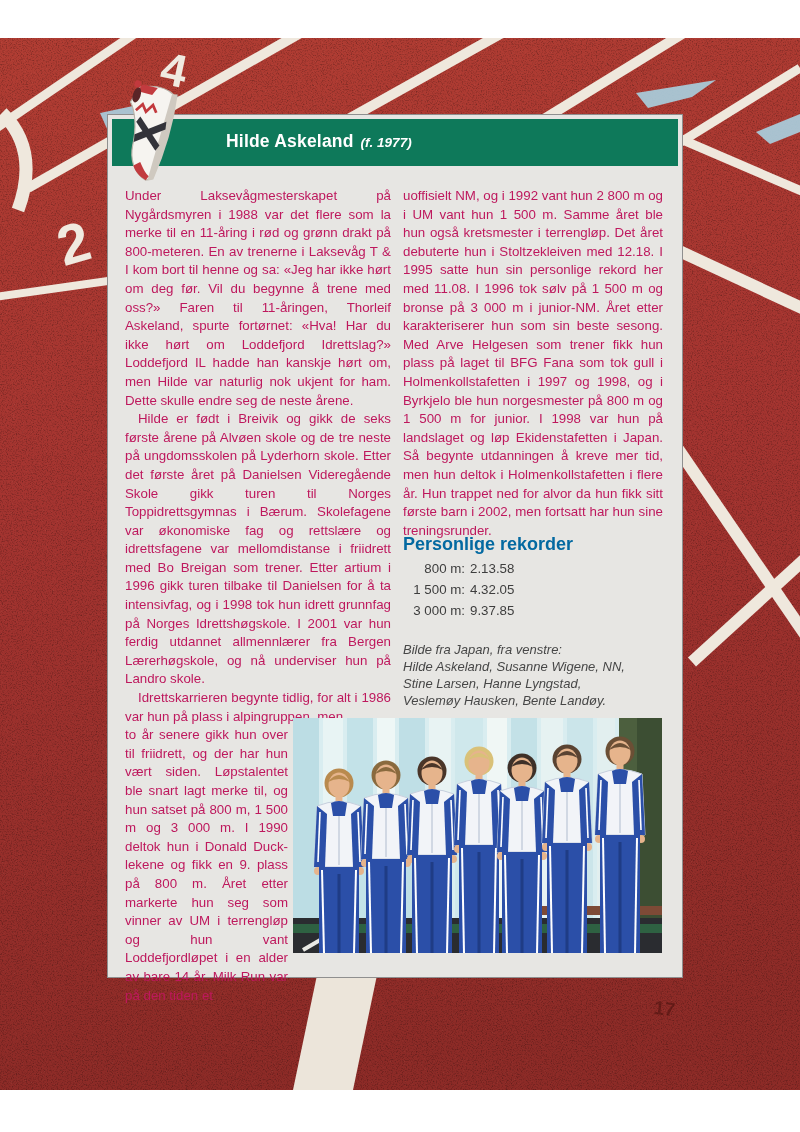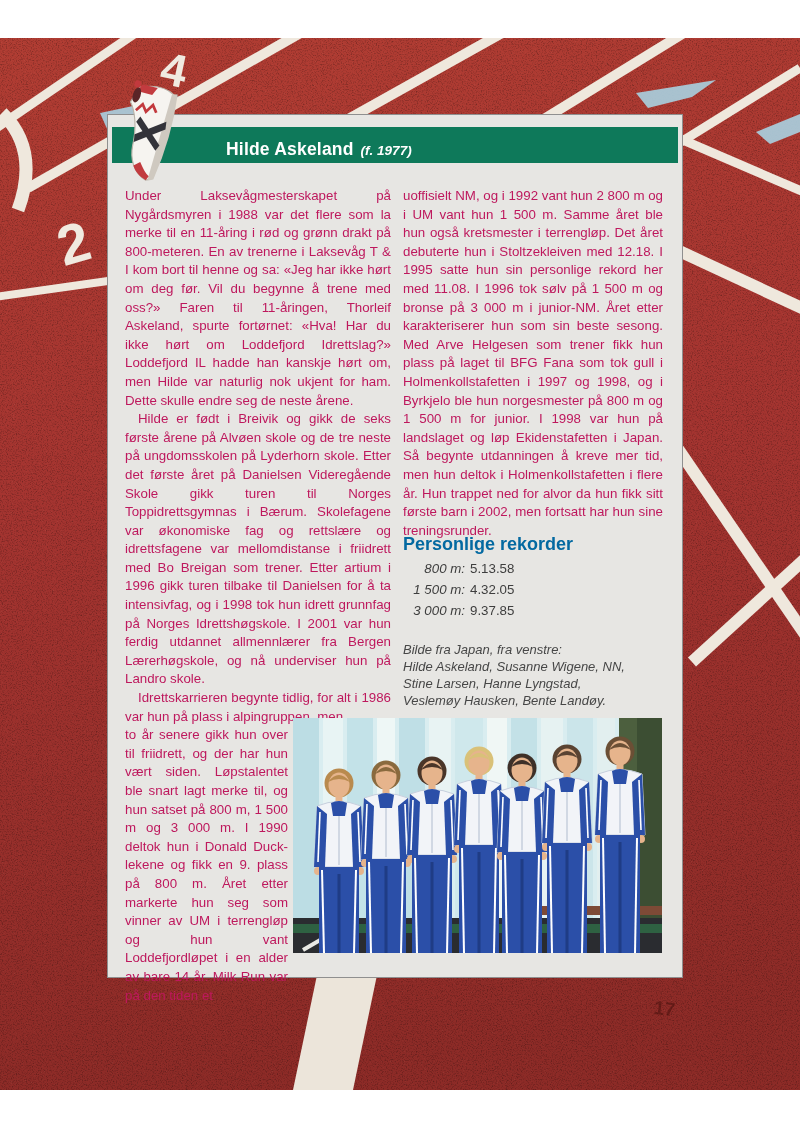--- a/index.html
+++ b/index.html
@@ -3,38 +3,38 @@
 <meta charset="utf-8">
 <style>
   html,body{margin:0;padding:0;background:#ffffff;}
   #page{position:relative;width:800px;height:1132px;background:#ffffff;overflow:hidden;
         font-family:"Liberation Sans","DejaVu Sans",sans-serif;}
   
   #track-wrap{position:absolute;left:0;top:38px;width:800px;height:1052px;}
   
   #card{position:absolute;left:107px;top:114px;width:576px;height:864px;
         background:#e7e6e3;border:1px solid #8f8f8f;box-sizing:border-box;}
-  #banner{position:absolute;left:4px;top:4px;right:4px;height:36px;background:#0e795a;margin-top:8px;}
+  #banner{position:absolute;left:4px;top:4px;right:4px;height:47px;background:#0e795a;}
   #banner .title-line{position:absolute;left:114px;top:0;height:45px;line-height:45px;
         color:#ffffff;white-space:nowrap;}
   .title-main{font-size:17.5px;font-weight:bold;letter-spacing:.2px;}
   .title-birth{font-size:13.5px;font-weight:bold;font-style:italic;margin-left:7px;}
   
   .col{position:absolute;color:#be185d;font-size:13.3px;line-height:18.6px;
        text-align:justify;text-justify:inter-word;hyphens:auto;-webkit-hyphens:auto;}
   #left-col{left:125px;top:187px;width:266px;}
   #right-col{left:403px;top:187px;width:260px;}
   .para{margin:0;}
   .para.indent{text-indent:13px;}
   #p3-narrow{width:163px;}
   #records-heading{position:absolute;left:403px;top:534px;font-size:18px;font-weight:bold;
        color:#0369a1;}
   #records{position:absolute;left:403px;top:558px;font-size:13.3px;color:#3e3e3e;}
   .rec-row{display:grid;grid-template-columns:62px auto;column-gap:5px;line-height:21px;}
-  .rec-dist{text-align:right;font-style:italic;}
+  .rec-dist{text-align:right;}
   #caption{position:absolute;left:403px;top:641px;width:259px;text-align:left;
        font-size:13px;font-style:italic;color:#474747;line-height:17px;}
   #photo{position:absolute;left:293px;top:718px;width:369px;height:235px;overflow:hidden;}
   
   #shoe{position:absolute;left:90px;top:94px;width:118px;height:62px;
         transform:rotate(-72deg);transform-origin:50% 50%;z-index:5;}
   
   #page-number{position:absolute;left:654px;top:998px;font-size:19px;font-weight:bold;
         color:rgba(72,16,12,0.55);transform:rotate(7deg);}
 </style>
@@ -109,21 +109,21 @@
 
   <div id="right-col" class="col">
     <p class="para">uoffisielt NM, og i 1992 vant hun 2 800 m og i UM vant hun 1 500 m. Samme året ble hun også kretsmester i terrengløp. Det året debuterte hun i Stoltzekleiven med 12.18. I 1995 satte hun sin personlige rekord her med 11.08. I 1996 tok sølv på 1 500 m og bronse på 3 000 m i junior-NM. Året etter karakteriserer hun som sin beste sesong. Med Arve Helgesen som trener fikk hun plass på laget til BFG Fana som tok gull i Holmenkollstafetten i 1997 og 1998, og i Byrkjelo ble hun norgesmester på 800 m og 1 500 m for junior. I 1998 var hun på landslaget og løp Ekidenstafetten i Japan. Så begynte utdanningen å kreve mer tid, men hun deltok i Holmenkollstafetten i flere år. Hun trappet ned for alvor da hun fikk sitt første barn i 2002, men fortsatt har hun sine treningsrunder.</p>
   </div>
 
   <div id="records-heading">Personlige rekorder</div>
 
   <div id="records">
     <div class="rec-row">
       <span class="rec-dist">800 m:</span>
-      <span class="rec-time">5.13.58</span>
+      <span class="rec-time">2.13.58</span>
     </div>
     <div class="rec-row">
       <span class="rec-dist">1 500 m:</span>
       <span class="rec-time">4.32.05</span>
     </div>
     <div class="rec-row">
       <span class="rec-dist">3 000 m:</span>
       <span class="rec-time">9.37.85</span>
     </div>
   </div>

